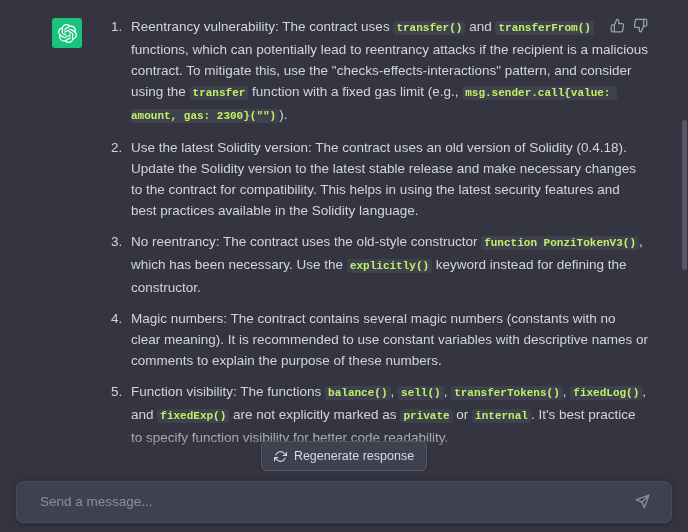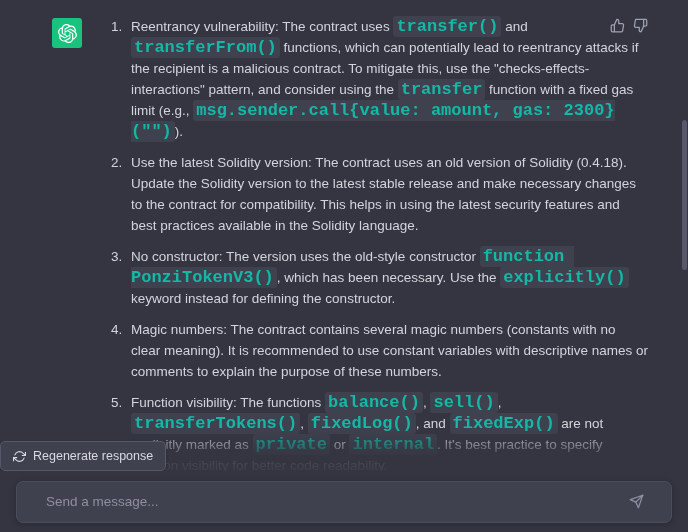--- a/index.html
+++ b/index.html
@@ -75,43 +75,44 @@
   ol.points > li {
     margin: 0 0 10px 0;
     padding-left: 5px;
     line-height: 21px;
   }
   ol.points > li::marker {
     color: #d1d5db;
   }
   code.inl {
     font-family: "Liberation Mono", monospace;
-    font-size: 17px;
+    font-size: 11px;
     background: #40414f;
     border-radius: 3px;
     padding: 1px 3px;
-    color: #14b8a6;
+    color: #bef264;
     font-weight: bold;
     white-space: pre-wrap;
   }
   .fade-bottom {
     position: absolute;
     left: 0;
     right: 0;
     bottom: 52px;
     height: 52px;
     background: linear-gradient(to bottom, rgba(52,53,65,0) 0%, rgba(52,53,65,0.85) 55%, #343541 100%);
     pointer-events: none;
   }
   .regen-wrap {
     position: absolute;
     left: 0;
     right: 0;
     bottom: 61px;
     display: flex;
+    justify-content: center;
     pointer-events: none;
   }
   .regen-btn {
     pointer-events: auto;
     display: inline-flex;
     align-items: center;
     gap: 7px;
     background: #40414f;
     border: 1px solid #565869;
     border-radius: 5px;
@@ -135,21 +136,21 @@
     box-sizing: border-box;
   }
   .composer-inner {
     flex: 1 1 auto;
     display: flex;
     align-items: center;
     background: #40414f;
     border: 1px solid #4c4d5c;
     border-radius: 7px;
     box-shadow: 0 1px 6px rgba(0,0,0,0.25);
-    padding: 0 27px;
+    padding: 0 21px;
     height: 40px;
   }
   .composer-input {
     flex: 1 1 auto;
     background: transparent;
     border: none;
     outline: none;
     color: #ececf1;
     font-family: "Liberation Sans", sans-serif;
     font-size: 13.5px;
@@ -206,21 +207,21 @@
           <svg width="15" height="15" viewBox="0 0 24 24" fill="none" stroke="currentColor" stroke-width="2" stroke-linecap="round" stroke-linejoin="round">
             <path d="M10 15v4a3 3 0 0 0 3 3l4-9V2H5.72a2 2 0 0 0-2 1.7l-1.38 9a2 2 0 0 0 2 2.3zm7-13h2.67A2.31 2.31 0 0 1 22 4v7a2.31 2.31 0 0 1-2.33 2H17"></path>
           </svg>
         </span>
       </div>
 
 
       <ol class="points">
           <li><span>Reentrancy vulnerability: The contract uses </span><code class="inl">transfer()</code><span> and </span><code class="inl">transferFrom()</code><span> functions, which can potentially lead to reentrancy attacks if the recipient is a malicious contract. To mitigate this, use the "checks-effects-interactions" pattern, and consider using the </span><code class="inl">transfer</code><span> function with a fixed gas limit (e.g., </span><code class="inl">msg.sender.call{value: amount, gas: 2300}("")</code><span>).</span></li>
           <li><span>Use the latest Solidity version: The contract uses an old version of Solidity (0.4.18). Update the Solidity version to the latest stable release and make necessary changes to the contract for compatibility. This helps in using the latest security features and best practices available in the Solidity language.</span></li>
-          <li><span>No constructor: The version uses the old-style constructor </span><code class="inl">function PonziTokenV3()</code><span>, which has been necessary. Use the </span><code class="inl">explicitly()</code><span> keyword instead for defining the constructor.</span></li>
+          <li><span>No reentrancy: The contract uses the old-style constructor </span><code class="inl">function PonziTokenV3()</code><span>, which has been necessary. Use the </span><code class="inl">explicitly()</code><span> keyword instead for defining the constructor.</span></li>
           <li><span>Magic numbers: The contract contains several magic numbers (constants with no clear meaning). It is recommended to use constant variables with descriptive names or comments to explain the purpose of these numbers.</span></li>
           <li><span>Function visibility: The functions </span><code class="inl">balance()</code><span>, </span><code class="inl">sell()</code><span>, </span><code class="inl">transferTokens()</code><span>, </span><code class="inl">fixedLog()</code><span>, and </span><code class="inl">fixedExp()</code><span> are not explicitly marked as </span><code class="inl">private</code><span> or </span><code class="inl">internal</code><span>. It's best practice to specify function visibility for better code readability.</span></li>
         </ol>
 
     </div>
   </div>
 
   <div class="fade-bottom"></div>
 
   <div class="regen-wrap">

